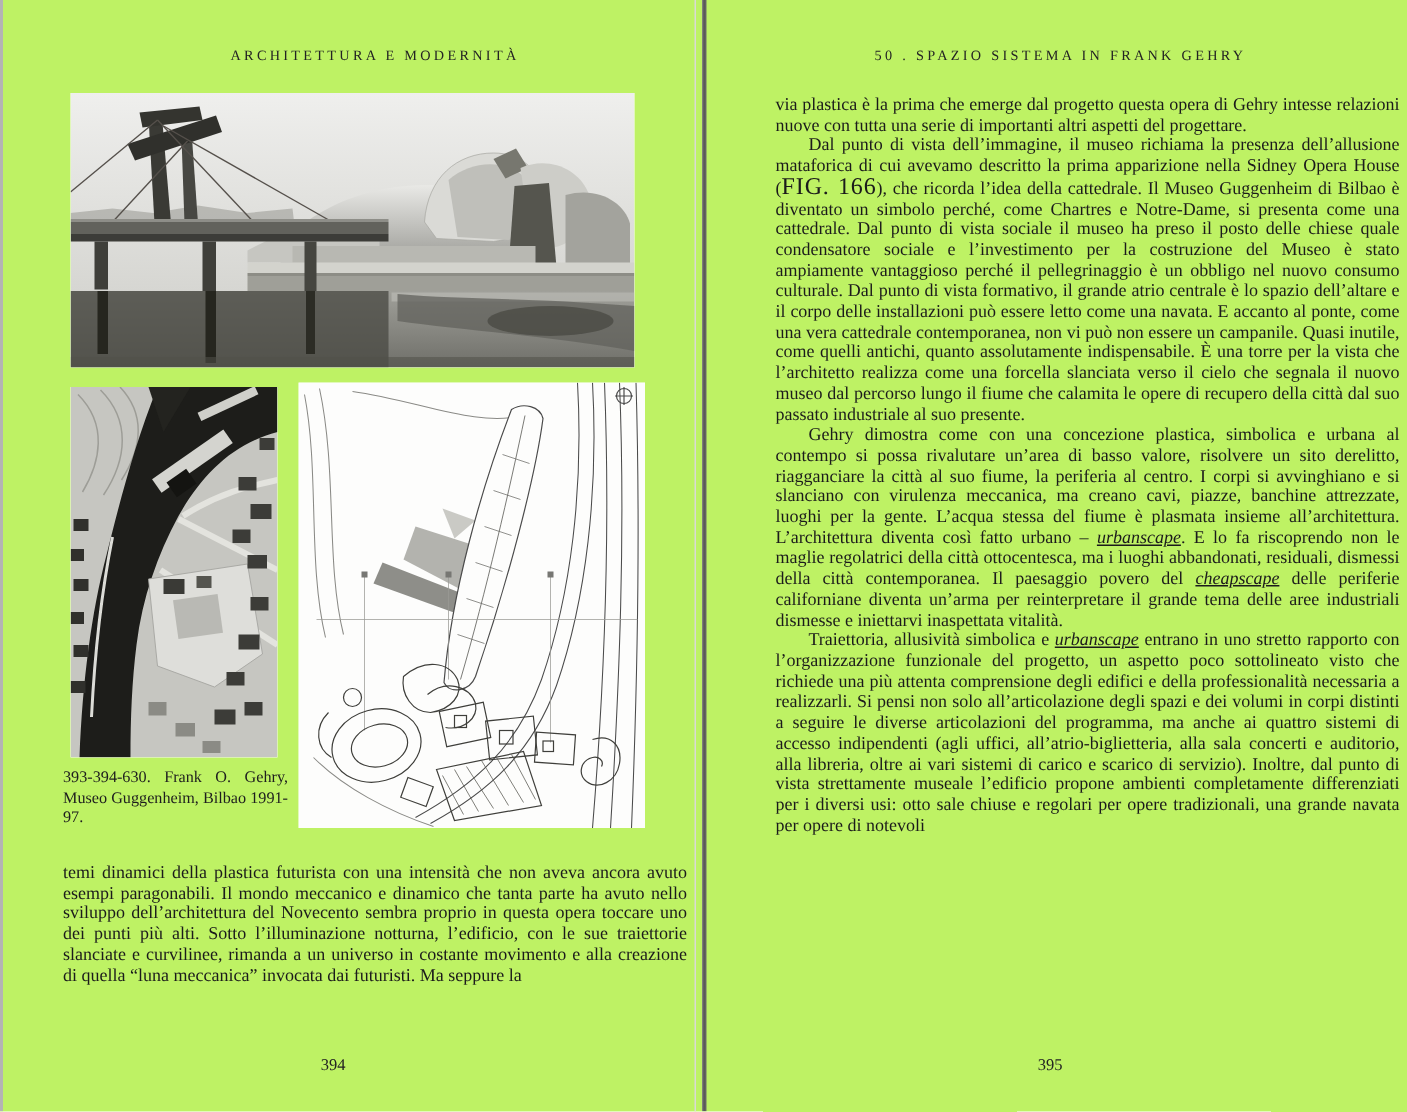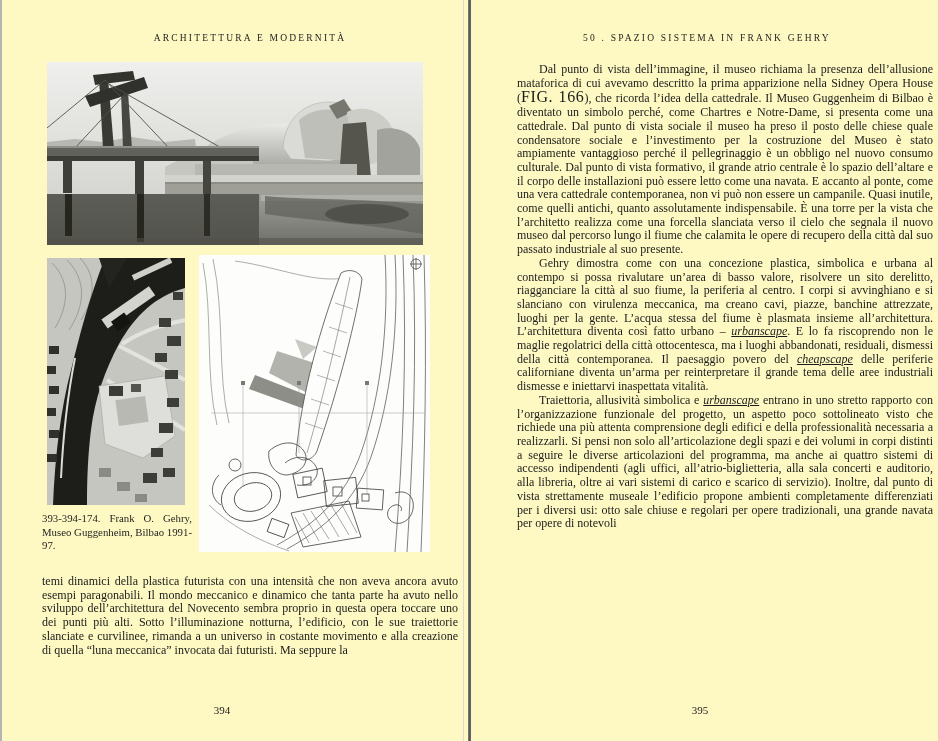--- a/index.html
+++ b/index.html
@@ -1,16 +1,16 @@
 <!DOCTYPE html>
 <html lang="it"><head>
 <meta charset="utf-8">
 <style>
   html,body{margin:0;padding:0;background:#ffffff;}
-  .spread{position:relative;width:938px;height:741px;background:#fef9c3;overflow:hidden;
+  .spread{position:relative;width:938px;height:741px;background:#bef264;overflow:hidden;
           font-family:"Liberation Serif","DejaVu Serif",serif;color:#1c1c1c;}
   .edge-left{position:absolute;left:0;top:0;width:2px;height:741px;background:#b4b4b4;}
   .gutter-soft{position:absolute;left:463px;top:0;width:1px;height:741px;background:#d9d9d6;}
   .gutter{position:absolute;left:468px;top:0;width:3px;height:741px;
           background:linear-gradient(90deg,#8a8a88 0%,#555553 45%,#6e6e6c 100%);}
   .running-head{position:absolute;font-size:9.5px;letter-spacing:2.2px;text-align:center;
                 color:#232323;white-space:nowrap;}
   .head-left{left:42px;width:416px;top:33px;}
   .head-right{left:519px;width:376px;top:33px;}
   .fig{position:absolute;margin:0;padding:0;overflow:hidden;background:#fff;}
@@ -224,29 +224,30 @@
           <line x1="96" y1="262" x2="110" y2="288"></line>
             <line x1="104" y1="258" x2="120" y2="286"></line>
           <line x1="112" y1="256" x2="130" y2="284"></line>
             <line x1="122" y1="252" x2="140" y2="282"></line>
           <line x1="132" y1="250" x2="150" y2="280"></line>
             <line x1="142" y1="248" x2="158" y2="278"></line>
         </g>
       </svg>
     </figure>
 
-    <div class="caption">393-394-174. Frank O. Gehry, Museo Guggenheim, Bilbao 1991-97.</div>
+    <div class="caption">393-394-630. Frank O. Gehry, Museo Guggenheim, Bilbao 1991-97.</div>
     <div class="body left-body">
         <p><span>temi dinamici della plastica futurista con una intensità che non aveva ancora avuto esempi paragonabili. Il mondo meccanico e dinamico che tanta parte ha avuto nello sviluppo dell’architettura del Novecento sembra proprio in questa opera toccare uno dei punti più alti. Sotto l’illuminazione notturna, l’edificio, con le sue traiettorie slanciate e curvilinee, rimanda a un universo in costante movimento e alla creazione di quella “luna meccanica” invocata dai futuristi. Ma seppure la</span></p>
       </div>
     <div class="folio folio-left">394</div>
   </section>
 
   <section>
     <div class="running-head head-right">50 . SPAZIO SISTEMA IN FRANK GEHRY</div>
     <div class="body right-body">
+        <p><span>via plastica è la prima che emerge dal progetto questa opera di Gehry intesse relazioni nuove con tutta una serie di importanti altri aspetti del progettare.</span></p>
         <p class="indent"><span>Dal punto di vista dell’immagine, il museo richiama la presenza dell’allusione mataforica di cui avevamo descritto la prima apparizione nella Sidney Opera House (</span><span class="sc">FIG. 166</span><span>), che ricorda l’idea della cattedrale. Il Museo Guggenheim di Bilbao è diventato un simbolo perché, come Chartres e Notre-Dame, si presenta come una cattedrale. Dal punto di vista sociale il museo ha preso il posto delle chiese quale condensatore sociale e l’investimento per la costruzione del Museo è stato ampiamente vantaggioso perché il pellegrinaggio è un obbligo nel nuovo consumo culturale. Dal punto di vista formativo, il grande atrio centrale è lo spazio dell’altare e il corpo delle installazioni può essere letto come una navata. E accanto al ponte, come una vera cattedrale contemporanea, non vi può non essere un campanile. Quasi inutile, come quelli antichi, quanto assolutamente indispensabile. È una torre per la vista che l’architetto realizza come una forcella slanciata verso il cielo che segnala il nuovo museo dal percorso lungo il fiume che calamita le opere di recupero della città dal suo passato industriale al suo presente.</span></p>
         <p class="indent"><span>Gehry dimostra come con una concezione plastica, simbolica e urbana al contempo si possa rivalutare un’area di basso valore, risolvere un sito derelitto, riagganciare la città al suo fiume, la periferia al centro. I corpi si avvinghiano e si slanciano con virulenza meccanica, ma creano cavi, piazze, banchine attrezzate, luoghi per la gente. L’acqua stessa del fiume è plasmata insieme all’architettura. L’architettura diventa così fatto urbano – </span><span class="it">urbanscape</span><span>. E lo fa riscoprendo non le maglie regolatrici della città ottocentesca, ma i luoghi abbandonati, residuali, dismessi della città contemporanea. Il paesaggio povero del </span><span class="it">cheapscape</span><span> delle periferie californiane diventa un’arma per reinterpretare il grande tema delle aree industriali dismesse e iniettarvi inaspettata vitalità.</span></p>
         <p class="indent"><span>Traiettoria, allusività simbolica e </span><span class="it">urbanscape</span><span> entrano in uno stretto rapporto con l’organizzazione funzionale del progetto, un aspetto poco sottolineato visto che richiede una più attenta comprensione degli edifici e della professionalità necessaria a realizzarli. Si pensi non solo all’articolazione degli spazi e dei volumi in corpi distinti a seguire le diverse articolazioni del programma, ma anche ai quattro sistemi di accesso indipendenti (agli uffici, all’atrio-biglietteria, alla sala concerti e auditorio, alla libreria, oltre ai vari sistemi di carico e scarico di servizio). Inoltre, dal punto di vista strettamente museale l’edificio propone ambienti completamente differenziati per i diversi usi: otto sale chiuse e regolari per opere tradizionali, una grande navata per opere di notevoli</span></p>
       </div>
     <div class="folio folio-right">395</div>
   </section>
 </div>
 
 </body></html>

